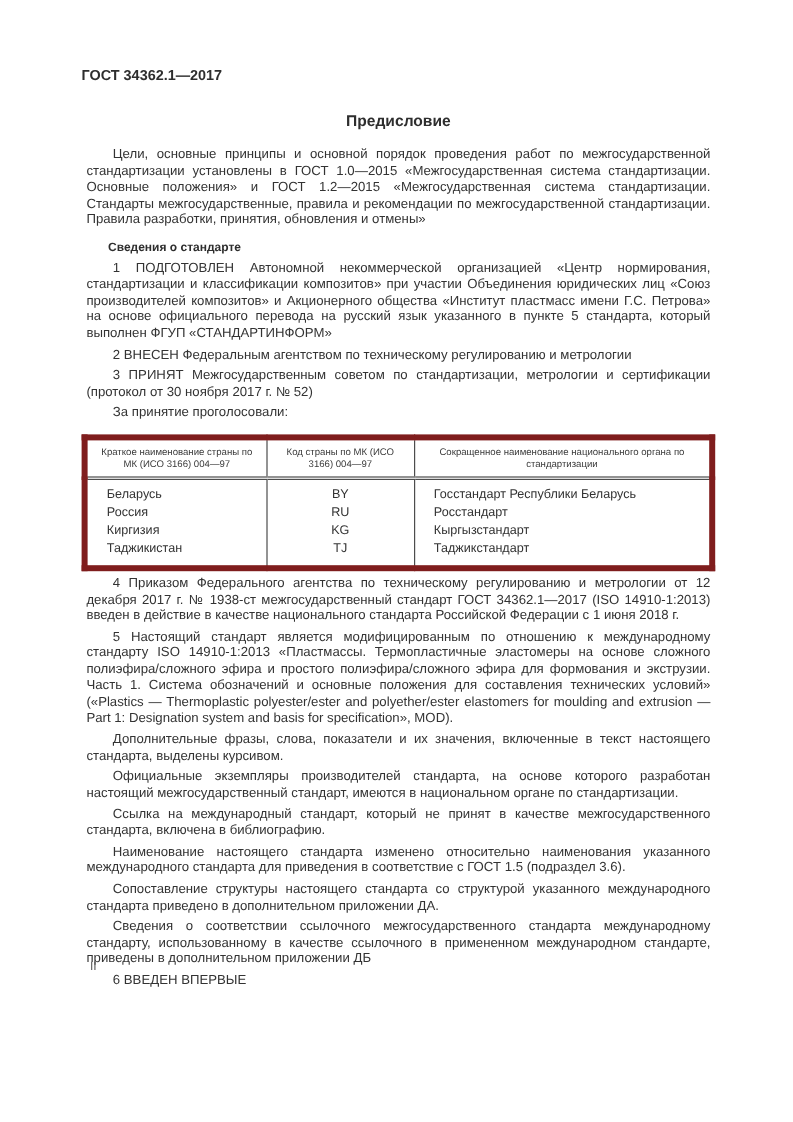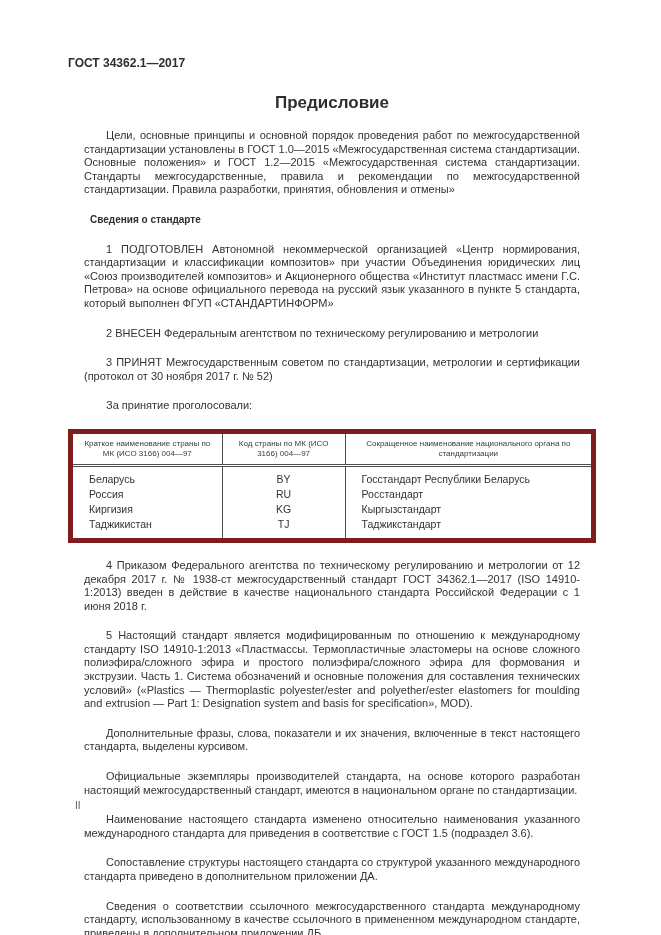--- a/index.html
+++ b/index.html
@@ -23,28 +23,28 @@
     width: 528px;
   }
   .doc-header {
     font-size: 12px;
     font-weight: bold;
     color: #2e2e2e;
     margin: 0 0 23px 0;
     text-align: left;
   }
   .doc-title {
-    font-size: 17px;
+    font-size: 13px;
     font-weight: bold;
     text-align: center;
     margin: 0 0 15px 0;
     color: #2e2e2e;
   }
   p.body-text {
-    margin: 16px;
+    margin: 4px;
     font-size: 11px;
     line-height: 13.6px;
     text-align: justify;
     text-indent: 22px;
     color: #333333;
   }
   .gap {
     margin-top: 9px;
   }
   .gap-lg {
@@ -165,20 +165,21 @@
         </tr>
       </tbody>
     </table>
 
     <p class="body-text gap-lg">4 Приказом Федерального агентства по техническому регулированию и метрологии от 12 декабря 2017 г. № 1938-ст межгосударственный стандарт ГОСТ 34362.1—2017 (ISO 14910-1:2013) введен в действие в качестве национального стандарта Российской Федерации с 1 июня 2018 г.</p>
 
     <p class="body-text gap-lg">5 Настоящий стандарт является модифицированным по отношению к международному стандарту ISO 14910-1:2013 «Пластмассы. Термопластичные эластомеры на основе сложного полиэфира/сложного эфира и простого полиэфира/сложного эфира для формования и экструзии. Часть 1. Система обозначений и основные положения для составления технических условий» («Plastics — Thermoplastic polyester/ester and polyether/ester elastomers for moulding and extrusion — Part 1: Designation system and basis for specification», MOD).</p>
 
     <p class="body-text">Дополнительные фразы, слова, показатели и их значения, включенные в текст настоящего стандарта, выделены курсивом.</p>
     <p class="body-text">Официальные экземпляры производителей стандарта, на основе которого разработан настоящий межгосударственный стандарт, имеются в национальном органе по стандартизации.</p>
+    <p class="body-text">Ссылка на международный стандарт, который не принят в качестве межгосударственного стандарта, включена в библиографию.</p>
     <p class="body-text">Наименование настоящего стандарта изменено относительно наименования указанного международного стандарта для приведения в соответствие с ГОСТ 1.5 (подраздел 3.6).</p>
     <p class="body-text">Сопоставление структуры настоящего стандарта со структурой указанного международного стандарта приведено в дополнительном приложении ДА.</p>
     <p class="body-text">Сведения о соответствии ссылочного межгосударственного стандарта международному стандарту, использованному в качестве ссылочного в примененном международном стандарте, приведены в дополнительном приложении ДБ</p>
 
     <p class="body-text item6">6 ВВЕДЕН ВПЕРВЫЕ</p>
 
   </div>
 
   <div class="page-number">II</div>
 </div>

